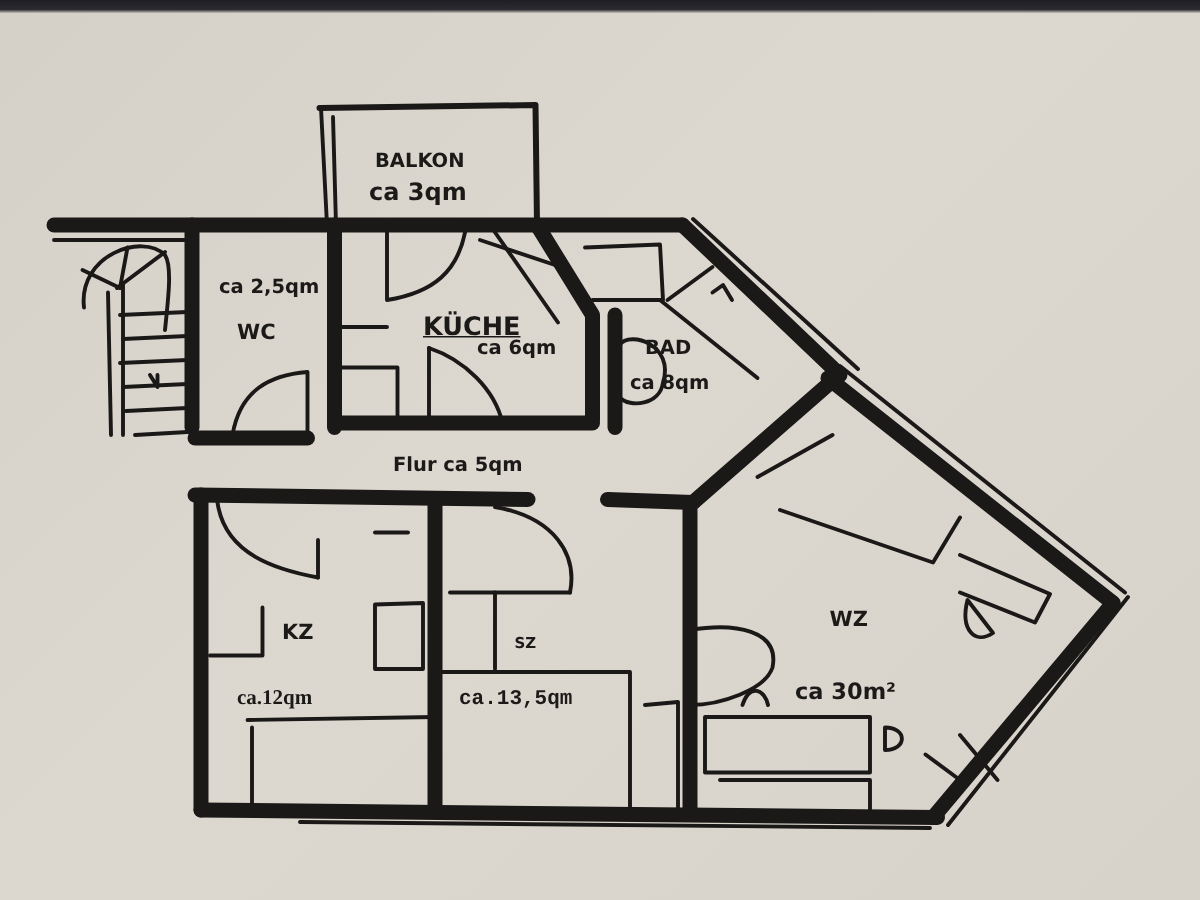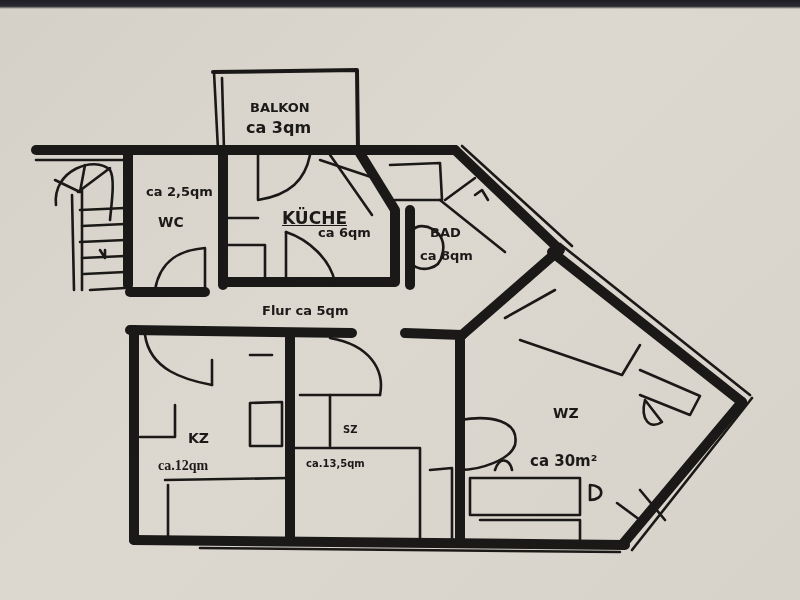--- a/index.html
+++ b/index.html
@@ -151,22 +151,22 @@
   <div class="label" style="left:158px; top:214px; font-size:14px;">WC</div>
 
   <div class="label" style="left:282px; top:208px; font-size:17px;text-decoration:underline;">KÜCHE</div>
   <div class="label" style="left:318px; top:225px; font-size:13px;">ca 6qm</div>
 
   <div class="label" style="left:430px; top:225px; font-size:13px;">BAD</div>
   <div class="label" style="left:420px; top:248px; font-size:13px;">ca 8qm</div>
 
   <div class="label" style="left:262px; top:303px; font-size:13px; font-weight:bold;">Flur ca 5qm</div>
 
-  <div class="label" style="left:188px; top:430px; font-size:14px;">KZ</div>
+  <div class="label" style="left:188px; top:414px; font-size:14px;">KZ</div>
   <div class="label" style="left:158px; top:458px; font-size:14px;font-family:Liberation Serif, serif;">ca.12qm</div>
 
   <div class="label" style="left:343px; top:424px; font-size:10px;">SZ</div>
-  <div class="label" style="left:306px; top:458px; font-size:10px;">ca.13,5qm</div>
+  <div class="label" style="left:306px; top:458px; font-size:14px;font-family:Liberation Mono, monospace;">ca.13,5qm</div>
 
   <div class="label" style="left:553px; top:405px; font-size:14px;">WZ</div>
   <div class="label" style="left:530px; top:452px; font-size:15px;">ca 30m²</div>
 
 </div>
 
 </body></html>

